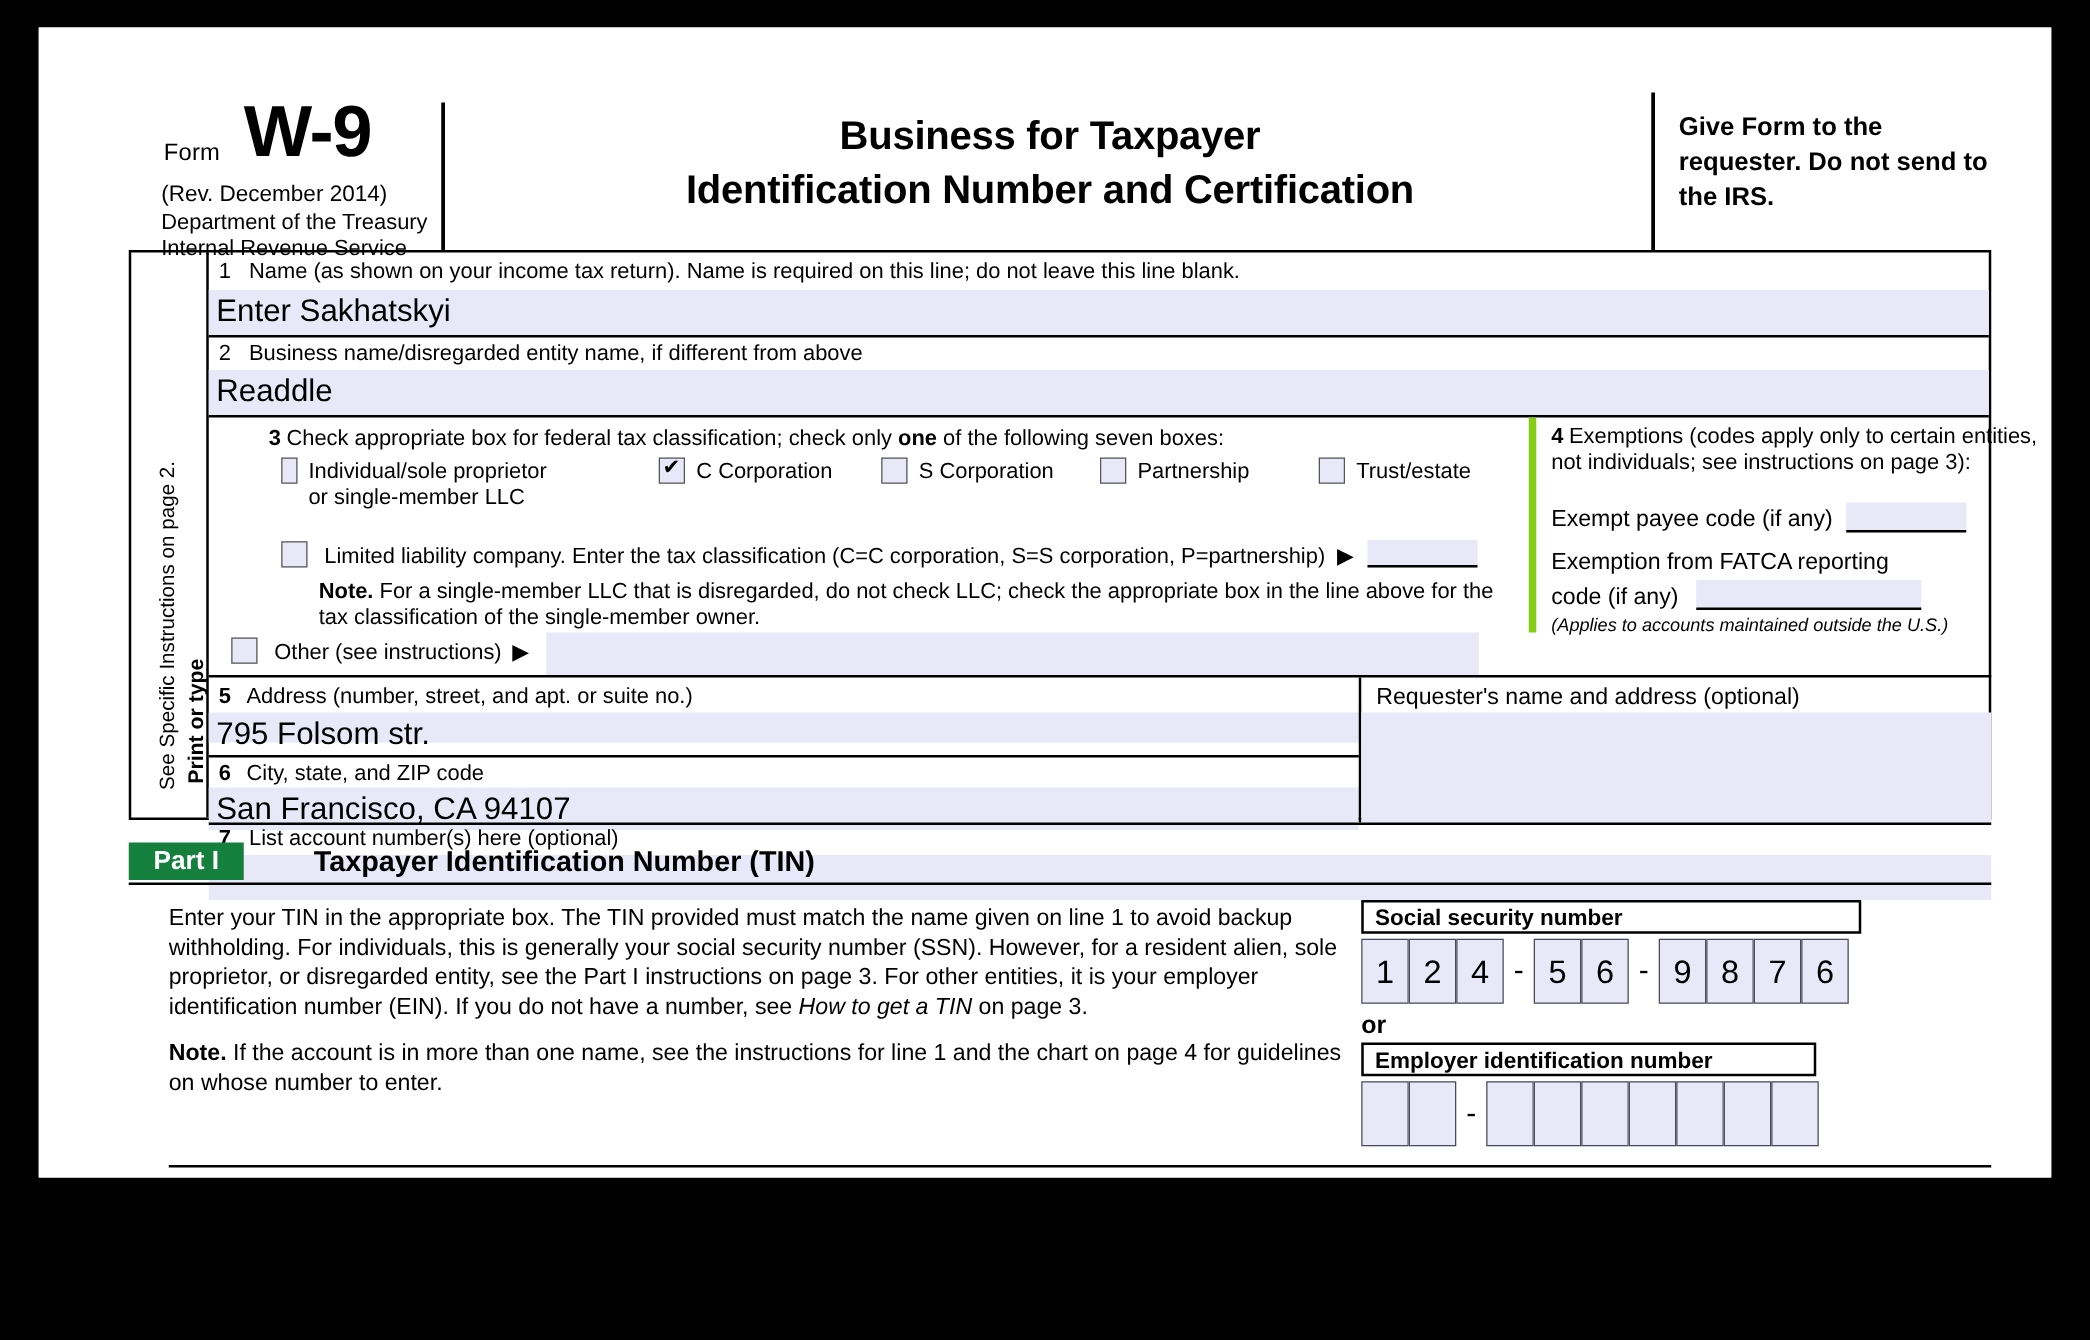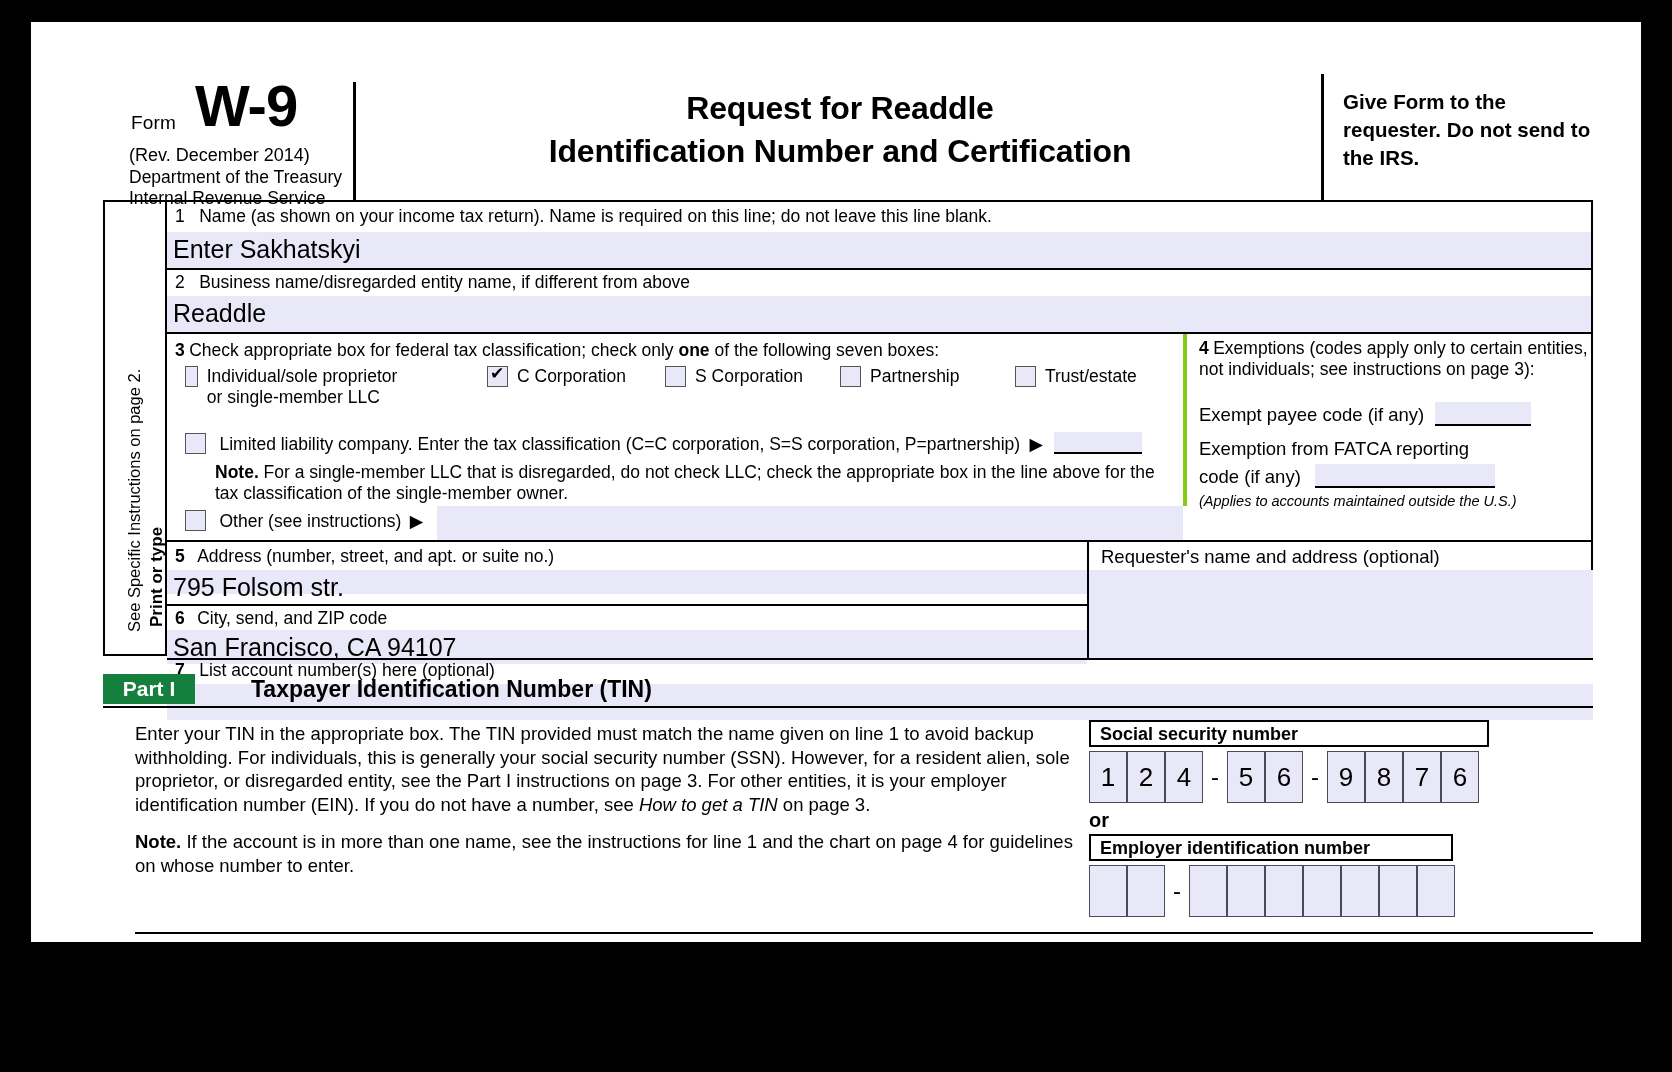--- a/index.html
+++ b/index.html
@@ -99,21 +99,21 @@
       <div class="form-word">Form</div>
       <div class="w9">W-9</div>
       <div class="rev">(Rev. December 2014)</div>
       <div class="dept">
         <div>Department of the Treasury</div>
         <div>Internal Revenue Service</div>
       </div>
     </div>
     <div class="vline" style="left:250px; top:22px; height:118px;"></div>
     <div class="hdr-title">
-      <div class="l1">Request for Readdle</div>
+      <div class="l1">Business for Taxpayer</div>
       <div class="l2">Identification Number and Certification</div>
     </div>
     <div class="vline" style="left:1218px; top:14px; height:126px;"></div>
     <div class="hdr-right">
       <p>Give Form to the requester. Do not send to the IRS.</p>
     </div>
   </div>
 
   <div class="body-box">
 
@@ -135,21 +135,21 @@
 
       <div class="row" style="top:70px; height:26px;">
         <span class="lbl" style="padding-left:8px;">2</span>
         <span class="lbl" style="padding-left:10px;">Business name/disregarded entity name, if different from above</span>
       </div>
       <div class="row fill" style="top:94px; height:36px;">
         <div class="entry">Readdle</div>
       </div>
       <div class="hr" style="top:130px;"></div>
 
-      <div class="row" style="top:132px; height:172px;">
+      <div class="row" style="top:132px; height:172px;margin-left:40px;">
         <div style="position:absolute; left:0; top:0; width:1016px; height:172px;">
           <div style="position:absolute; left:8px; top:6px;">
             <span class="lbl num">3</span>
             <span class="lbl">Check appropriate box for federal tax classification; check only </span><span class="lbl" style="font-weight:bold;">one</span><span class="lbl"> of the following seven boxes:</span>
           </div>
 
           <div style="position:absolute; left:18px; top:32px; width:1000px;">
             <div class="cbwrap" style="position:absolute; left:0; top:0; width:230px;">
               <span class="cb"></span>
               <span class="t">Individual/sole proprietor or single-member LLC</span>
@@ -179,21 +179,21 @@
           <div style="position:absolute; left:18px; top:98px; width:1000px;">
             <span class="cb"></span>
             <span class="lbl" style="margin-left:9px;">Limited liability company. Enter the tax classification (C=C corporation, S=S corporation, P=partnership)</span>
             <span class="lbl" style="margin-left:5px;">▶</span>
             <span class="fill" style="display:inline-block; width:88px; height:22px; vertical-align:-4px; margin-left:6px; border-bottom:2px solid #000;">
               <span class="lbl"></span>
             </span>
           </div>
         </div>
 
-        <div style="position:absolute; left:1016px; top:0; width:410px; height:172px; border-left:4px solid #84cc16;">
+        <div style="position:absolute; left:1016px; top:0; width:410px; height:172px; border-left:6px solid #84cc16;">
           <div style="position:absolute; left:12px; top:4px; width:390px;">
             <span class="lbl num">4</span>
             <span class="lbl">Exemptions (codes apply only to certain entities, not individuals; see instructions on page 3):</span>
           </div>
           <div style="position:absolute; left:12px; top:104px; width:390px;">
             <span class="lbl" style="font-size:18.5px;">Exemption from FATCA reporting</span>
           </div>
           <div style="position:absolute; left:12px; top:68px; width:390px;">
             <span class="lbl" style="font-size:18.5px;">Exempt payee code (if any)</span>
             <span class="fill" style="display:inline-block; width:96px; height:24px; vertical-align:-5px; margin-left:6px; border-bottom:2px solid #000;">
@@ -230,21 +230,21 @@
           <div style="position:absolute; left:8px; top:4px;">
             <span class="lbl num">5</span>
             <span class="lbl" style="margin-left:8px;">Address (number, street, and apt. or suite no.)</span>
           </div>
           <div class="fill" style="position:absolute; left:0; top:28px; width:920px; height:24px;">
             <div class="entry">795 Folsom str.</div>
           </div>
           <div class="hr" style="top:62px; width:920px;"></div>
           <div style="position:absolute; left:8px; top:66px;">
             <span class="lbl num">6</span>
-            <span class="lbl" style="margin-left:8px;">City, send, and ZIP code</span>
+            <span class="lbl" style="margin-left:8px;">City, state, and ZIP code</span>
           </div>
           <div class="fill" style="position:absolute; left:0; top:88px; width:920px; height:34px;">
             <div class="entry">San Francisco, CA 94107</div>
           </div>
         </div>
 
         <div style="position:absolute; left:920px; top:0; width:506px; height:116px; border-left:2px solid #000;">
           <div style="position:absolute; left:12px; top:4px;">
             <span class="lbl" style="font-size:18.5px;">Requester's name and address (optional)</span>
           </div>

